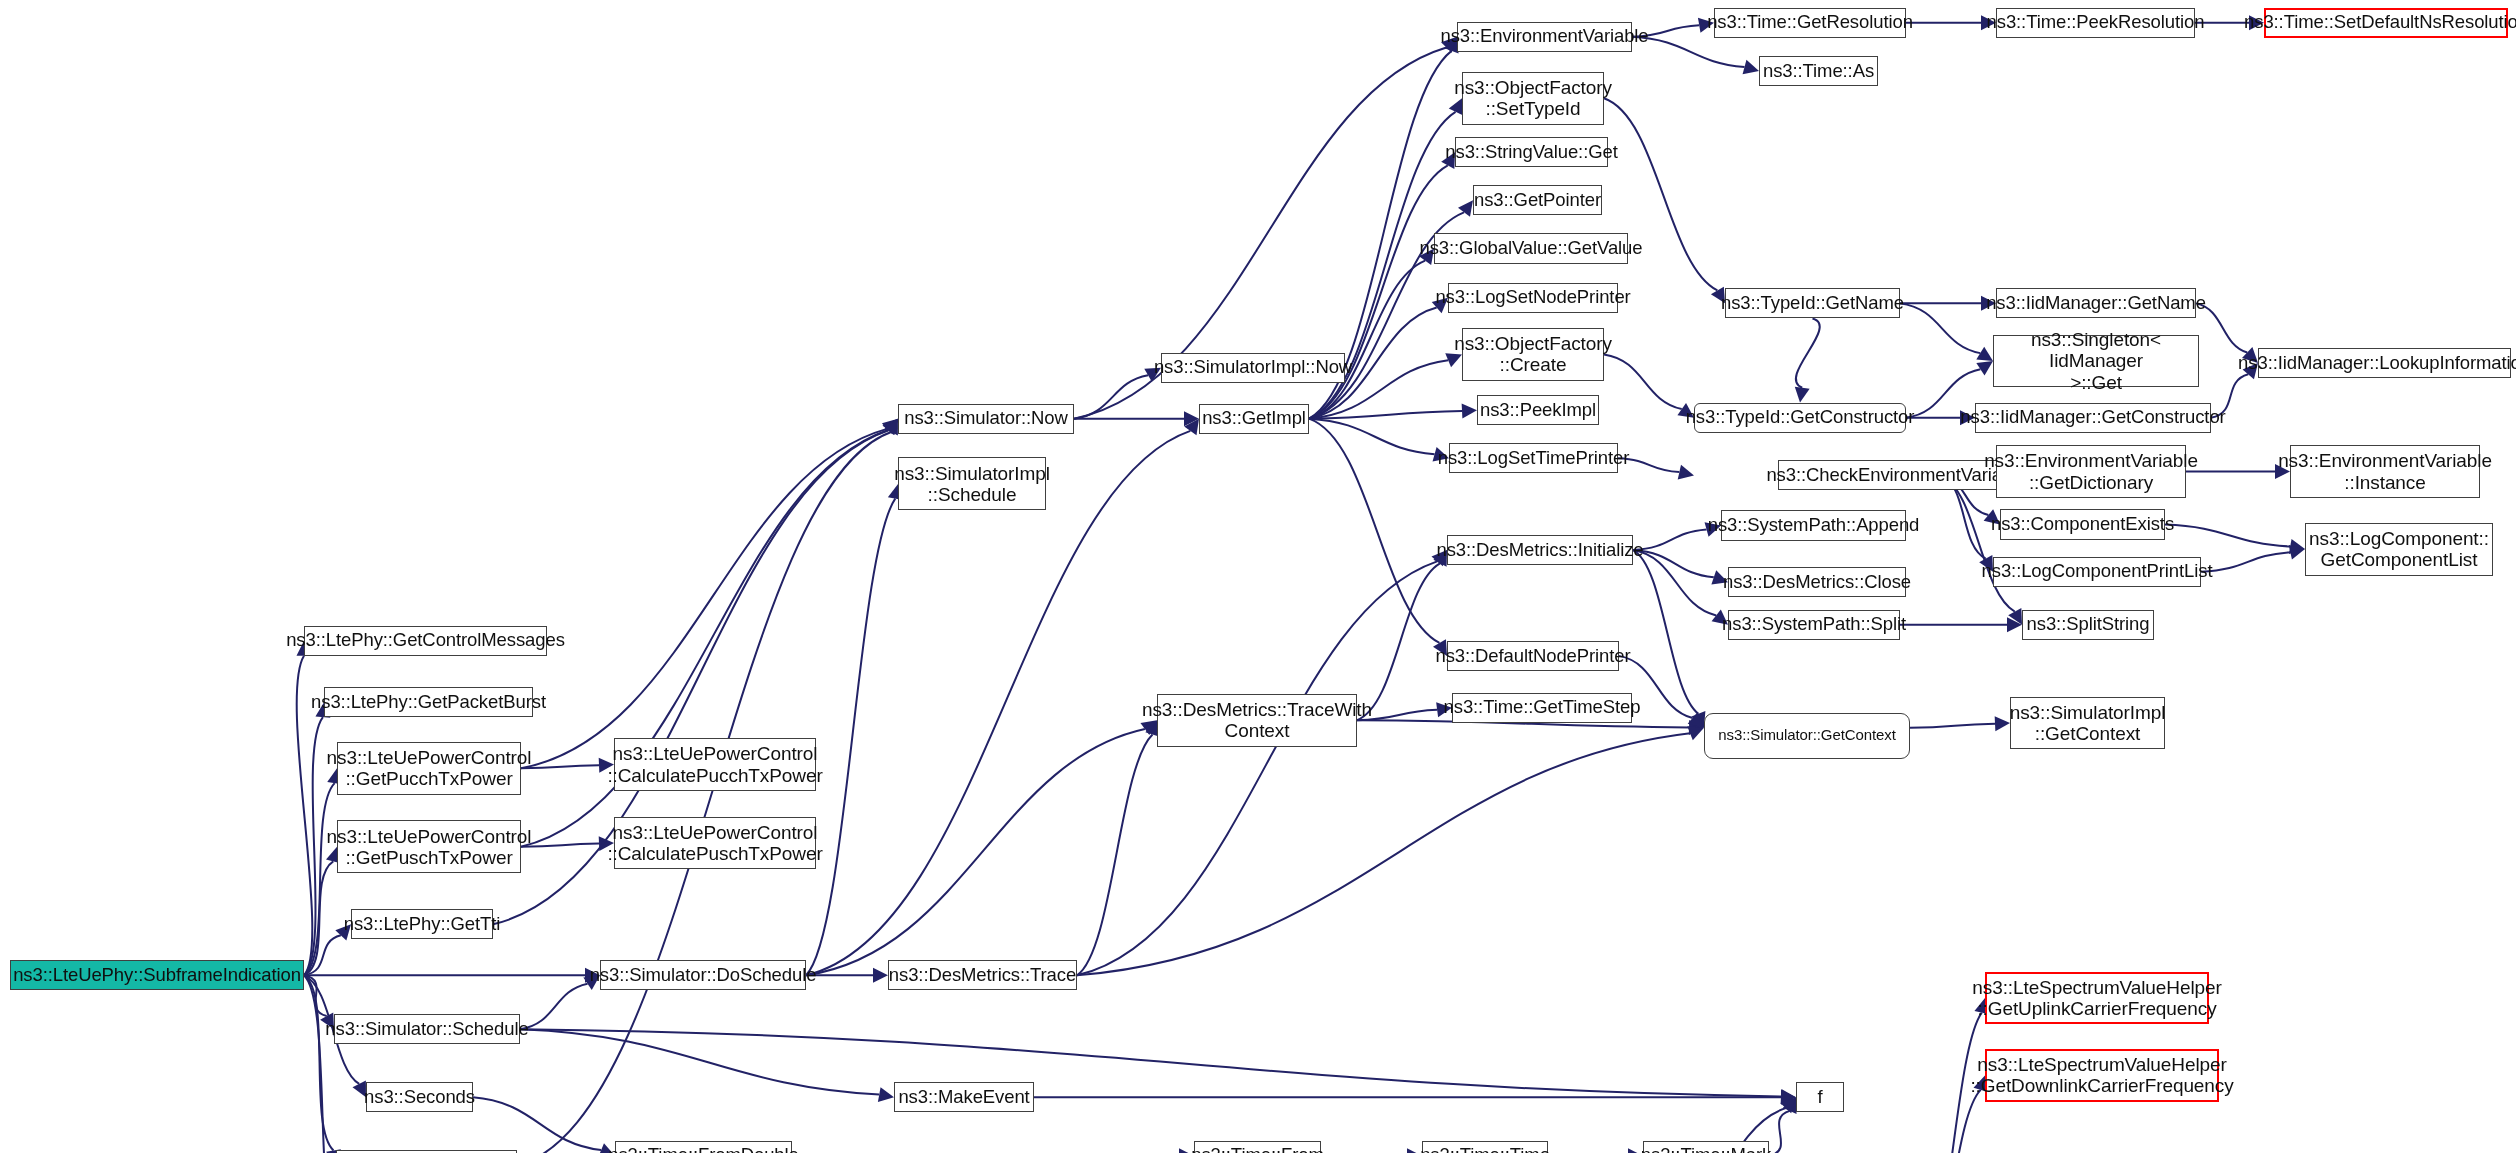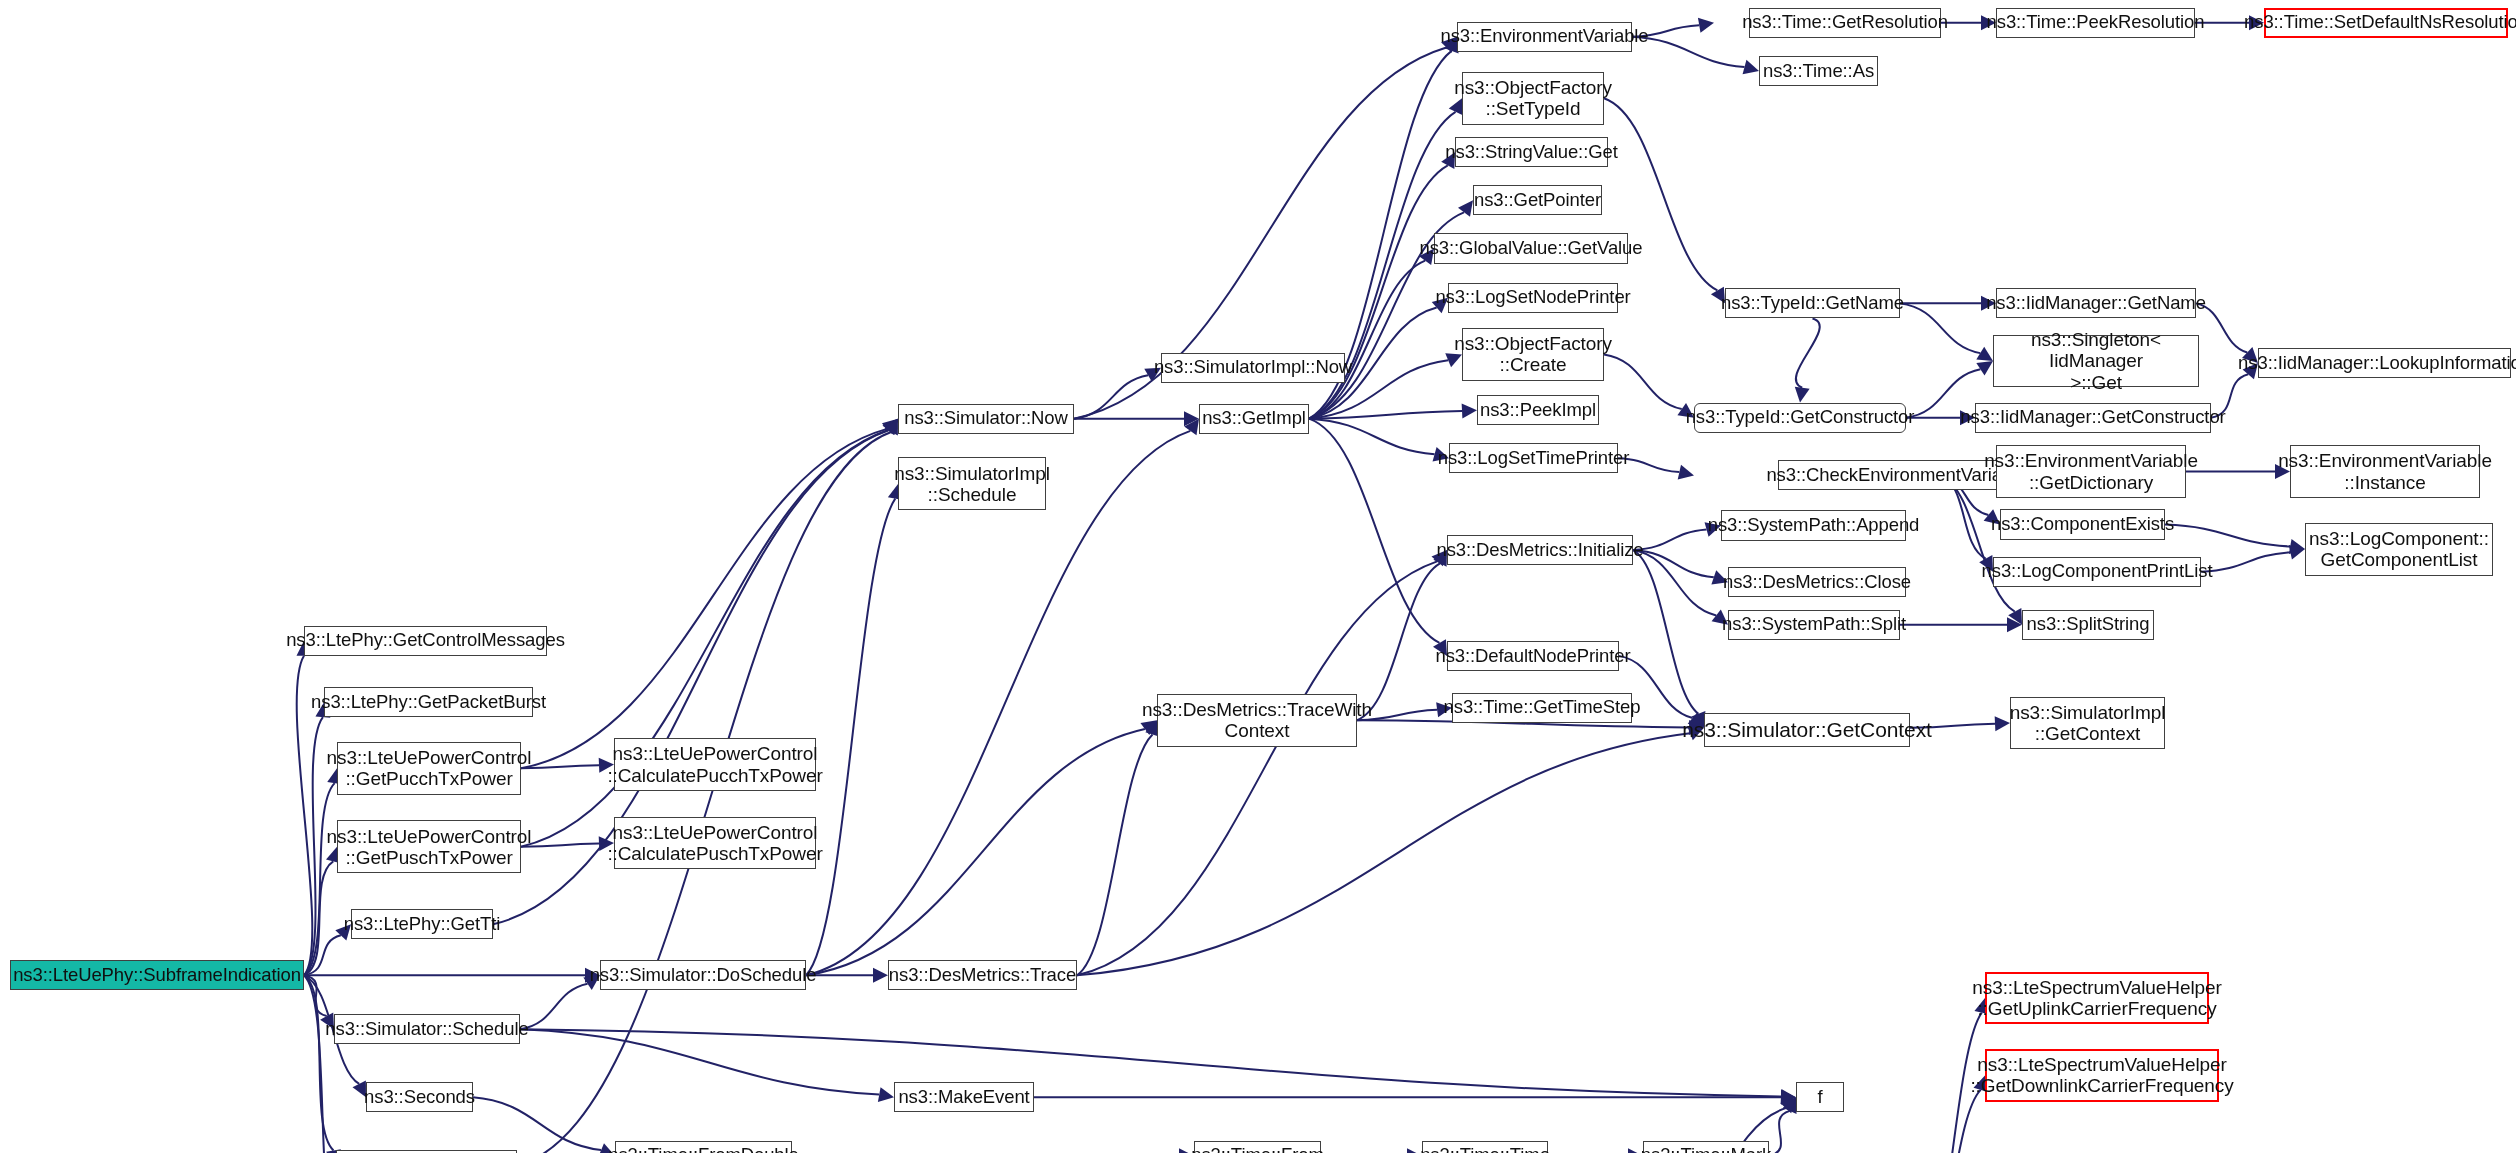--- a/index.html
+++ b/index.html
@@ -270,21 +270,21 @@
       <div class="node" style="left: 1462px; top: 71.8262px; width: 142px; height: 52.9246px;">ns3::ObjectFactory
 ::SetTypeId</div>
       <div class="node" style="left: 1455px; top: 137.037px; width: 153px; height: 30.2426px; font-size: 18.5px;">ns3::StringValue::Get</div>
       <div class="node" style="left: 1473px; top: 185.236px; width: 129px; height: 30.2426px; font-size: 18.5px;">ns3::GetPointer</div>
       <div class="node" style="left: 1434px; top: 233.435px; width: 194px; height: 30.2426px; font-size: 18.5px;">ns3::GlobalValue::GetValue</div>
       <div class="node" style="left: 1448px; top: 282.58px; width: 170px; height: 30.2426px; font-size: 18.5px;">ns3::LogSetNodePrinter</div>
       <div class="node" style="left: 1462px; top: 327.943px; width: 142px; height: 52.9246px;">ns3::ObjectFactory
 ::Create</div>
       <div class="node" style="left: 1477px; top: 395.044px; width: 122px; height: 30.2426px; font-size: 18.5px;">ns3::PeekImpl</div>
       <div class="node" style="left: 1449px; top: 443.243px; width: 169px; height: 30.2426px; font-size: 18.5px;">ns3::LogSetTimePrinter</div>
-      <div class="node" style="left: 1714px; top: 7.56066px; width: 192px; height: 30.2426px; font-size: 18.5px; margin-left: 35px;">ns3::Time::GetResolution</div>
+      <div class="node" style="left: 1714px; top: 7.56066px; width: 192px; height: 30.2426px; font-size: 18.5px;">ns3::Time::GetResolution</div>
       <div class="node" style="left: 1759px; top: 55.7598px; width: 119px; height: 30.2426px; font-size: 18.5px;">ns3::Time::As</div>
       <div class="node" style="left: 1996px; top: 7.56066px; width: 199px; height: 30.2426px; font-size: 18.5px;">ns3::Time::PeekResolution</div>
       <div class="node highlight" style="left: 2264px; top: 7.56066px; width: 244px; height: 30.2426px; font-size: 18.5px;">ns3::Time::SetDefaultNsResolution</div>
       <div class="node" style="left: 1725px; top: 288.25px; width: 175px; height: 30.2426px; font-size: 18.5px;">ns3::TypeId::GetName</div>
       <div class="node" style="left: 1996px; top: 288.25px; width: 200px; height: 30.2426px; font-size: 18.5px;">ns3::IidManager::GetName</div>
       <div class="node" style="left: 1993px; top: 334.559px; width: 206px; height: 52.9246px;">ns3::Singleton&lt; IidManager
 &gt;::Get</div>
       <div class="node" style="left: 2258px; top: 347.79px; width: 253px; height: 30.2426px; font-size: 18.5px;">ns3::IidManager::LookupInformation</div>
       <div class="node" style="left: 1694px; top: 402.605px; width: 212px; height: 30.2426px; font-size: 18.5px; border-radius: 6px;">ns3::TypeId::GetConstructor</div>
       <div class="node" style="left: 1975px; top: 402.605px; width: 236px; height: 30.2426px; font-size: 18.5px;">ns3::IidManager::GetConstructor</div>
@@ -299,17 +299,17 @@
       <div class="node" style="left: 1993px; top: 556.653px; width: 208px; height: 30.2426px; font-size: 18.5px;">ns3::LogComponentPrintList</div>
       <div class="node" style="left: 2305px; top: 522.63px; width: 188px; height: 52.9246px;">ns3::LogComponent::
 GetComponentList</div>
       <div class="node" style="left: 1728px; top: 609.578px; width: 172px; height: 30.2426px; font-size: 18.5px;">ns3::SystemPath::Split</div>
       <div class="node" style="left: 2022px; top: 609.578px; width: 132px; height: 30.2426px; font-size: 18.5px;">ns3::SplitString</div>
       <div class="node" style="left: 1447px; top: 534.916px; width: 186px; height: 30.2426px; font-size: 18.5px;">ns3::DesMetrics::Initialize</div>
       <div class="node" style="left: 1447px; top: 640.766px; width: 172px; height: 30.2426px; font-size: 18.5px;">ns3::DefaultNodePrinter</div>
       <div class="node" style="left: 1157px; top: 693.69px; width: 200px; height: 52.9246px;">ns3::DesMetrics::TraceWith
 Context</div>
       <div class="node" style="left: 1452px; top: 692.745px; width: 180px; height: 30.2426px; font-size: 18.5px;">ns3::Time::GetTimeStep</div>
-      <div class="node" style="left: 1704px; top: 712.592px; width: 206px; height: 34px; font-size: 21px;">ns3::Simulator::GetContext</div>
+      <div class="node" style="left: 1704px; top: 712.592px; width: 206px; height: 46px; font-size: 15px; border-radius: 9px;">ns3::Simulator::GetContext</div>
       <div class="node" style="left: 2010px; top: 696.525px; width: 155px; height: 52.9246px;">ns3::SimulatorImpl
 ::GetContext</div>
     </div>
 </div>
 
 </body></html>

